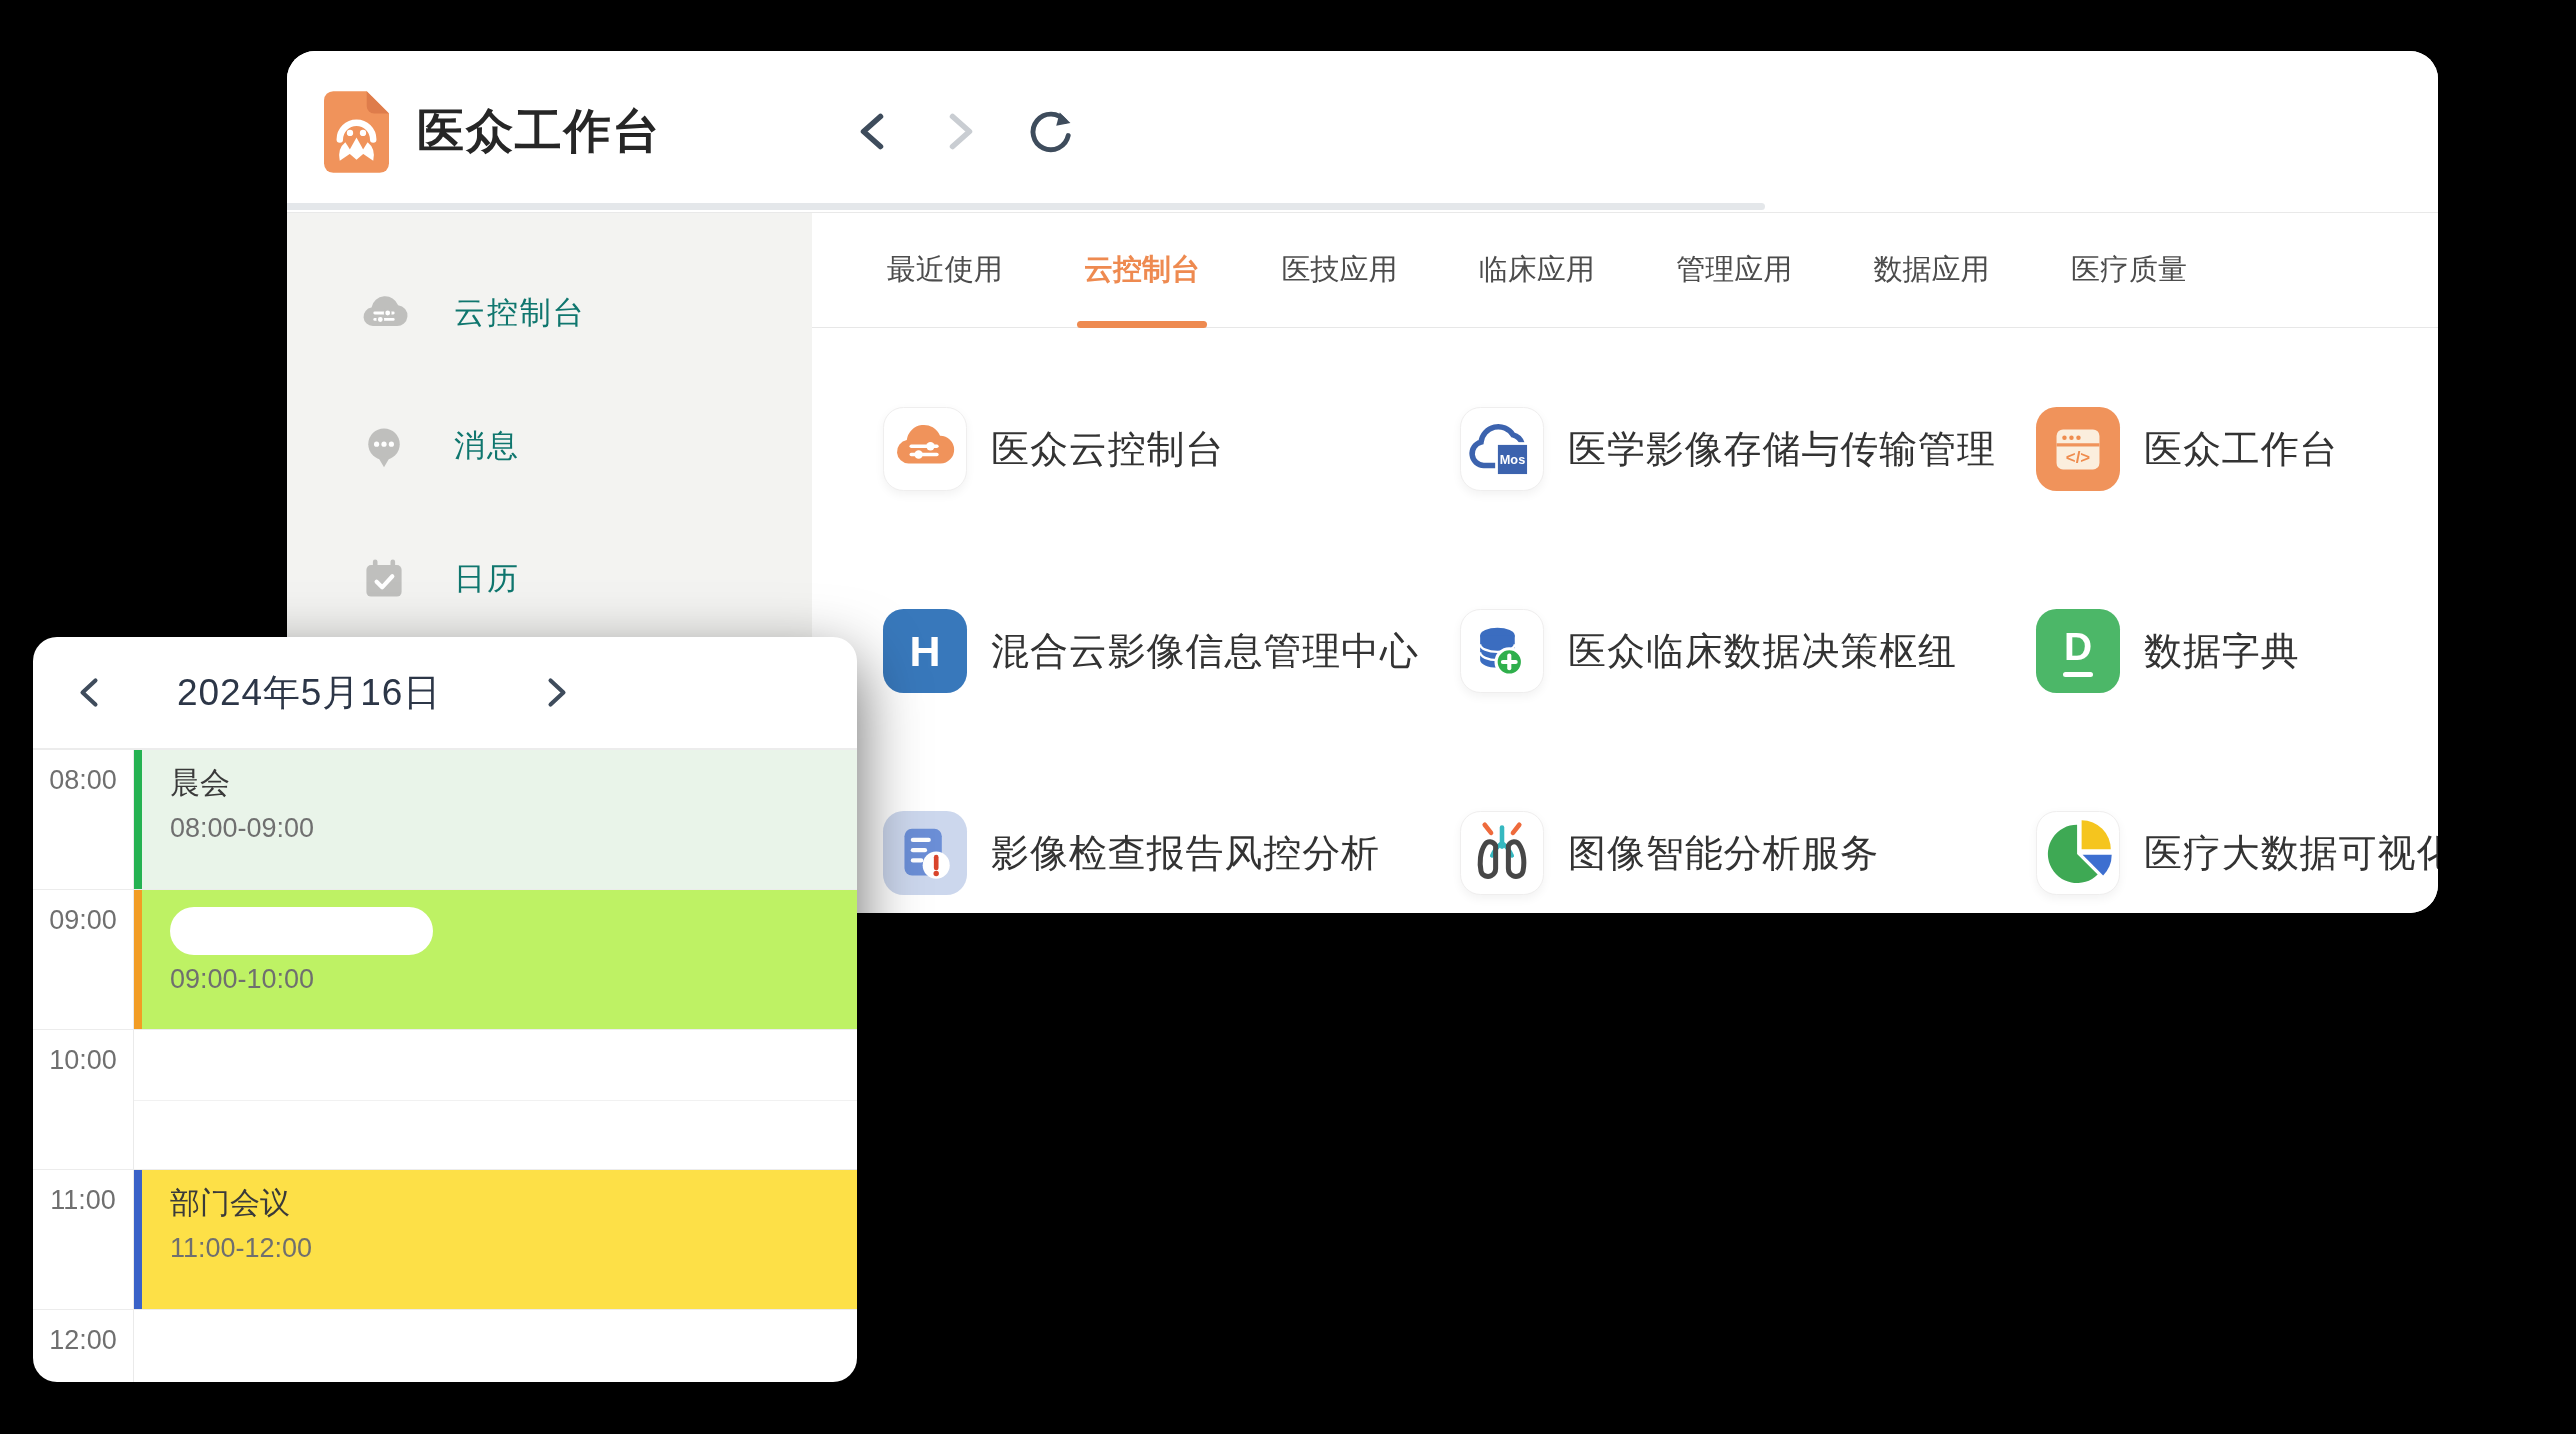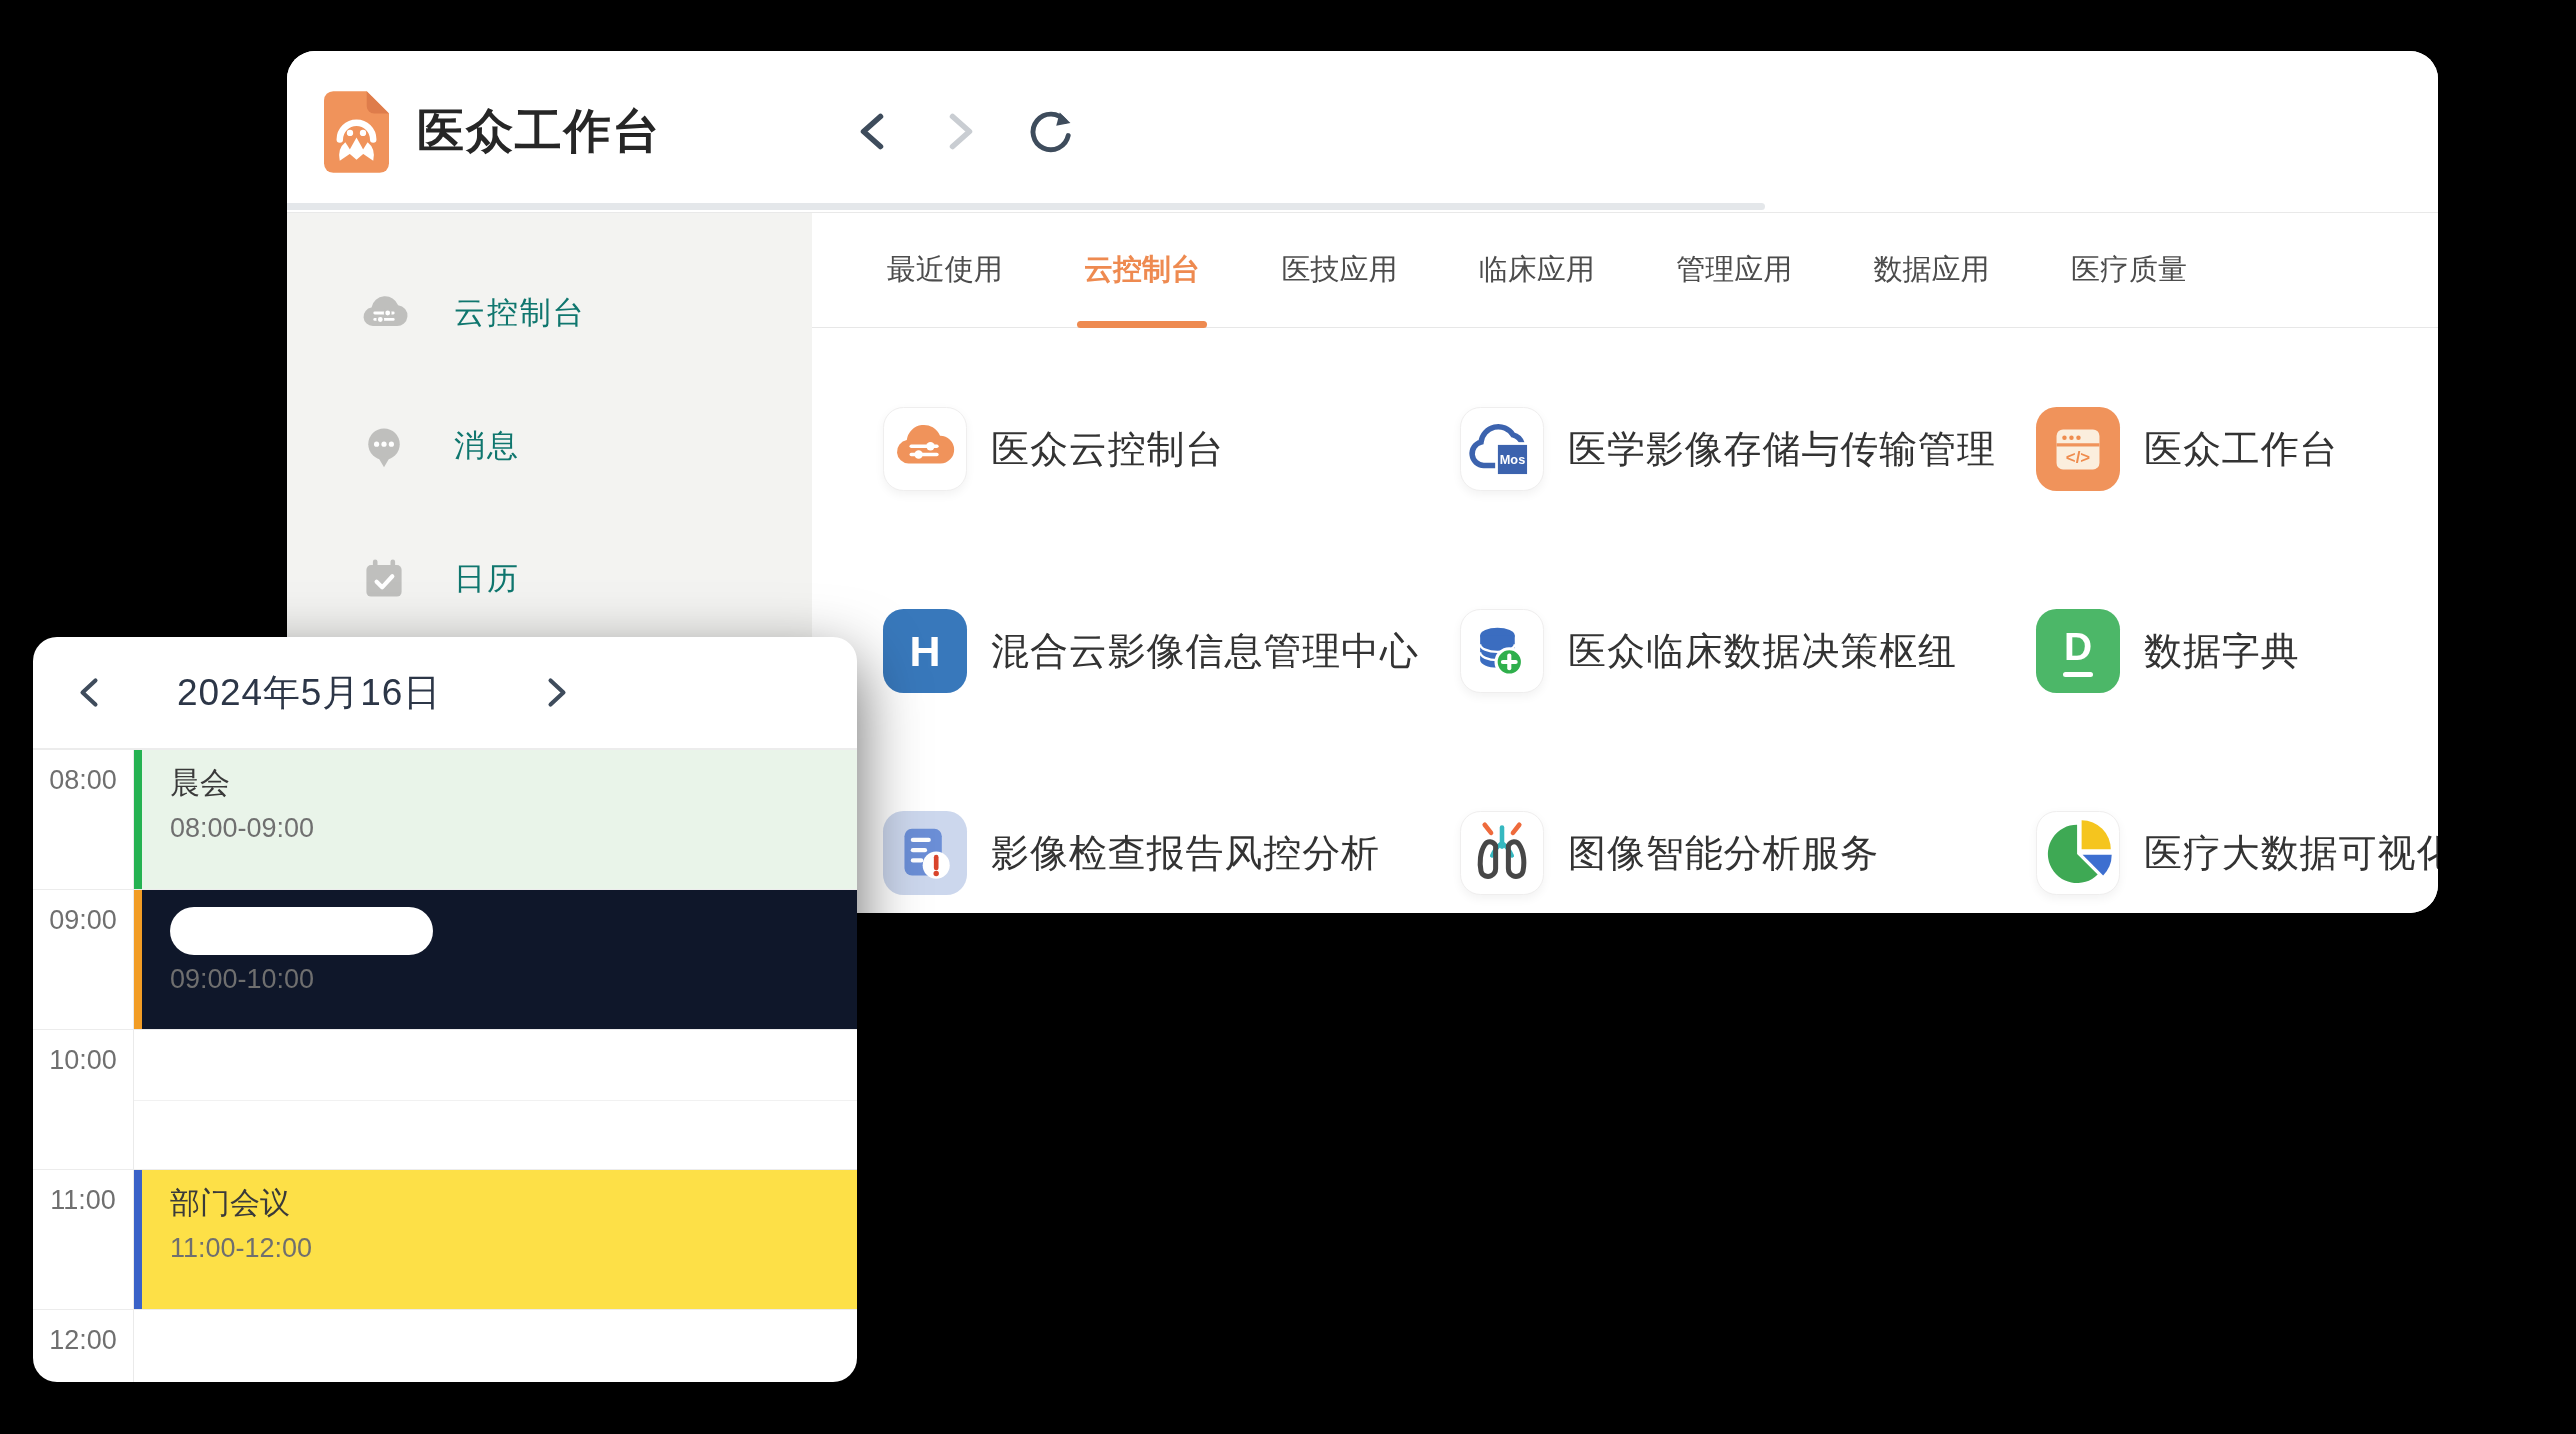--- a/index.html
+++ b/index.html
@@ -64,21 +64,21 @@
   .cal-row{ display:flex; height:140px; border-top:0.9px solid #ececec; }
   .cal-row:first-of-type{ border-top:none; }
   .cal-row.partial{ height:75px; }
   .cal-gutter{ width:101px; flex:0 0 auto; text-align:center; padding-top:15px;
     font-size:27px; color:#6f6f6f; border-right:0.9px solid #eaeaea; }
   .cal-slot{ flex:1; position:relative; }
   .half-line{ position:absolute; left:0; right:0; top:50%; border-top:0.9px solid #f1f1f1; }
 
   .cal-event{ position:absolute; inset:0; border-left:8.4px solid; padding:13px 0 0 28px; cursor:pointer; }
   .ev-green{ background:#e9f4e9; border-color:#25b252; }
-  .ev-orange{ background:#0f172a; border-color:#f29d25; }
+  .ev-orange{ background:#bef264; border-color:#f29d25; }
   .ev-blue{ background:#fde047; border-color:#3a62c8; }
   .ev-title{ font-size:30px; font-weight:500; color:#3a3a3a; }
   .ev-time{ font-size:27px; color:#6f6f6f; margin-top:9.3px; }
   .ev-pill{ width:263px; height:48px; background:#fff; border-radius:24px; margin:3.7px 0 9.3px; }
 </style>
 </head>
 <body>
 
 <div class="main-window">
 

